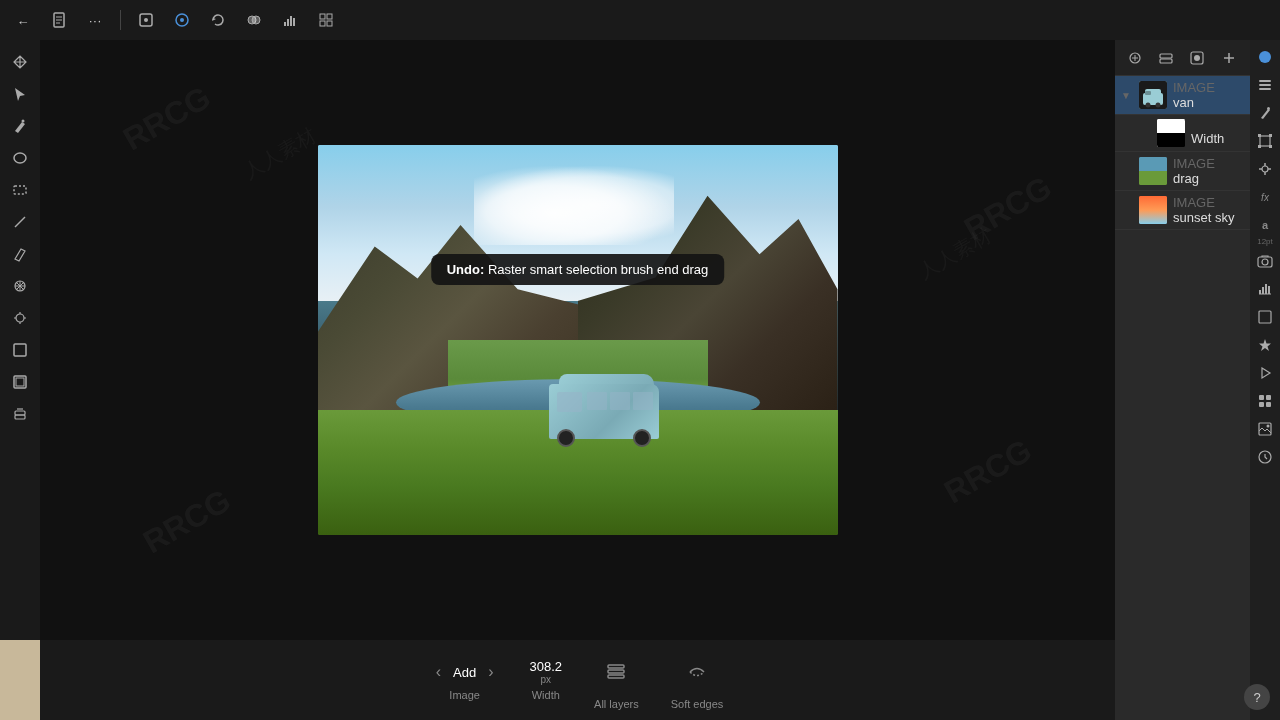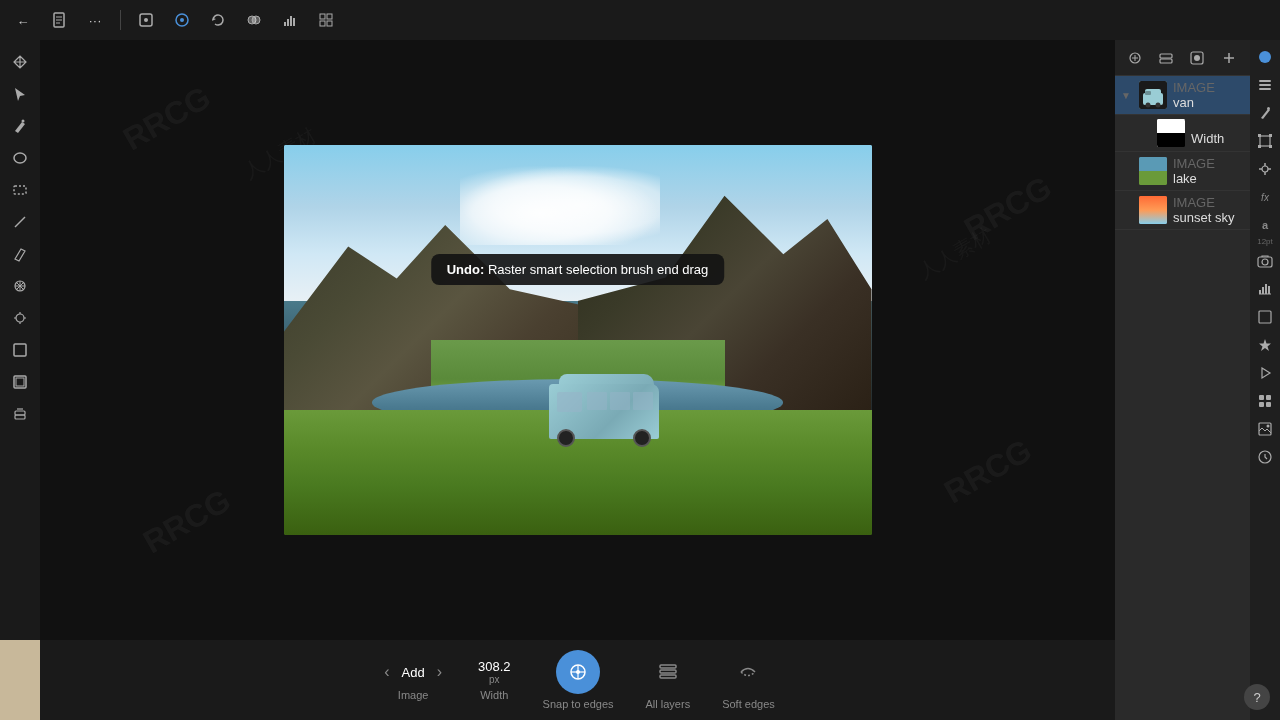--- a/index.html
+++ b/index.html
@@ -85,21 +85,21 @@
       background: #111;
       overflow: hidden;
       display: flex;
       align-items: center;
       justify-content: center;
     }
 
     
     .canvas-image {
       position: relative;
-      width: 588px;
+      width: 520px;
       height: 390px;
       background: linear-gradient(180deg, #87CEEB 0%, #6aaecc 20%, #5a9ab5 30%, #4a7a8a 40%, #3a6070 50%, #2a4a55 60%, #1a3040 70%, #556b2f 80%, #6b8e23 85%, #8fbc45 90%, #5a8a2a 95%, #4a7020 100%);
       border-radius: 2px;
       overflow: hidden;
     }
 
     
     .scene {
       position: absolute;
       inset: 0;
@@ -793,31 +793,20 @@
   </div>
 
   <div class="bottom-tool-section">
     <div style="text-align:center;">
       <div class="width-value">308.2</div>
       <div class="width-unit">px</div>
     </div>
     <div class="bottom-tool-label">Width</div>
   </div>
 
-  <div class="bottom-tool-section">
-    <div class="snap-circle">
-      <svg width="22" height="22" viewBox="0 0 22 22">
-        <circle cx="11" cy="11" r="7" fill="none" stroke="white" stroke-width="1.5"></circle>
-        <line x1="11" y1="4" x2="11" y2="18" stroke="white" stroke-width="1.2"></line>
-        <line x1="4" y1="11" x2="18" y2="11" stroke="white" stroke-width="1.2"></line>
-        <circle cx="11" cy="11" r="2" fill="white"></circle>
-      </svg>
-    </div>
-    <div class="bottom-tool-label">Snap to edges</div>
-  </div>
 
   <div class="bottom-tool-section">
     <button class="bottom-tool-icon">
       <svg width="22" height="22" viewBox="0 0 22 22">
         <rect x="3" y="14" width="16" height="3" rx="1" fill="none" stroke="#888" stroke-width="1.5"></rect>
         <rect x="3" y="9" width="16" height="3" rx="1" fill="none" stroke="#888" stroke-width="1.5"></rect>
         <rect x="3" y="4" width="16" height="3" rx="1" fill="none" stroke="#888" stroke-width="1.5"></rect>
       </svg>
     </button>
     <div class="bottom-tool-label">All layers</div>
@@ -939,21 +928,21 @@
     <div class="layer-item">
       <span class="layer-expand" style="color:transparent;">▶</span>
       <div class="layer-thumb layer-thumb-lake">
         <svg width="28" height="28" viewBox="0 0 28 28">
           <rect x="0" y="0" width="28" height="14" fill="#5a9ab5"></rect>
           <rect x="0" y="14" width="28" height="14" fill="#6a9a3a"></rect>
         </svg>
       </div>
       <div class="layer-info">
         <div class="layer-type">Image</div>
-        <div class="layer-name">lake</div>
+        <div class="layer-name">drag</div>
       </div>
       <div class="layer-visibility">
         <div class="checkbox-icon checked"></div>
       </div>
     </div>
 
     <div class="layer-item">
       <span class="layer-expand" style="color:transparent;">▶</span>
       <div class="layer-thumb layer-thumb-sky">
         <svg width="28" height="28" viewBox="0 0 28 28">

